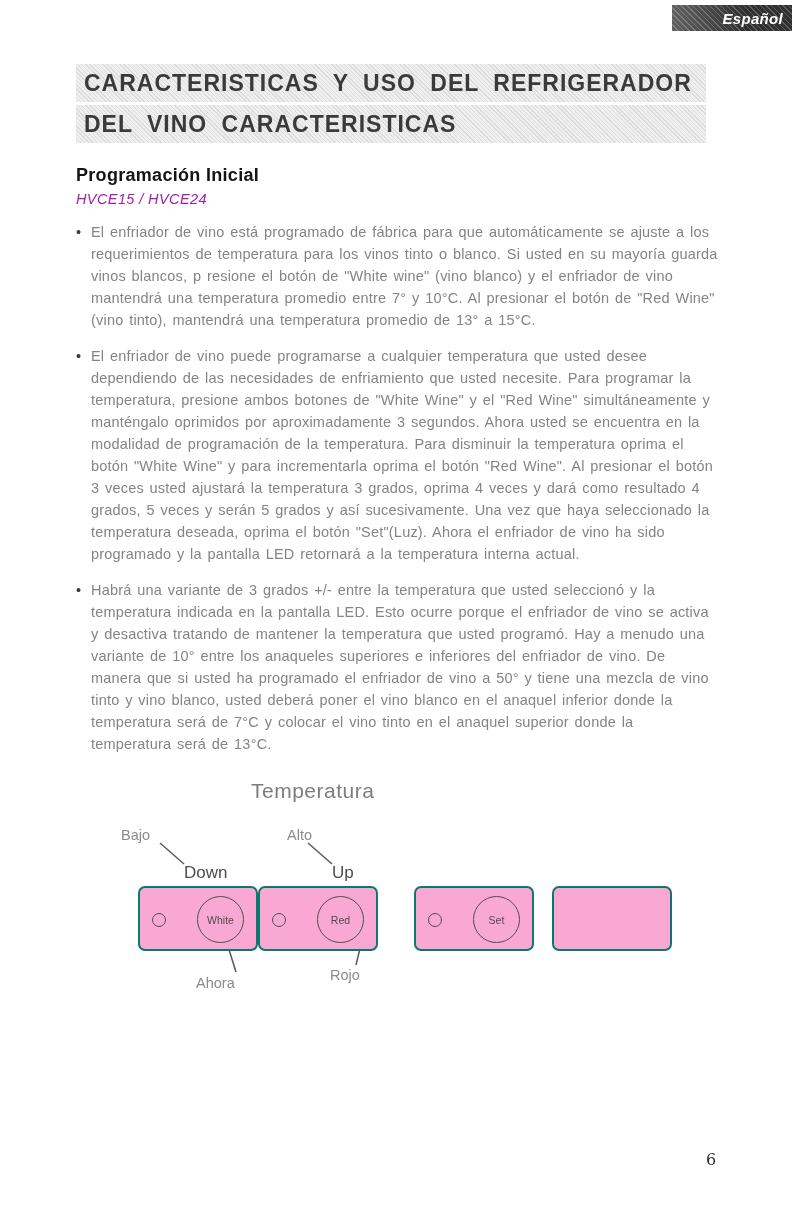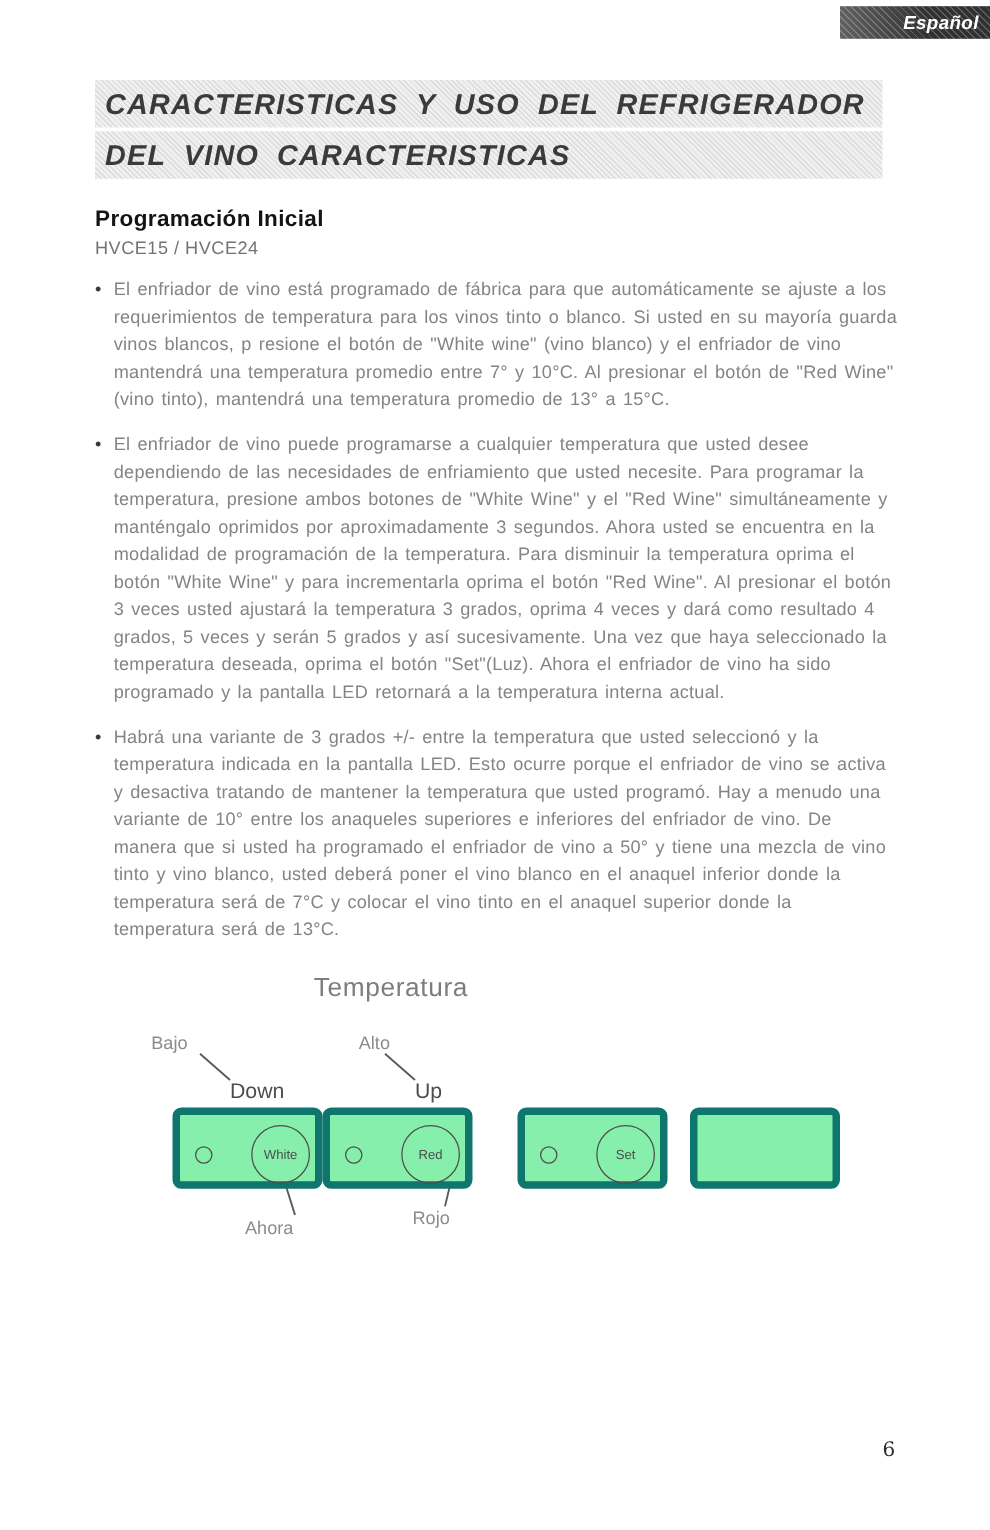--- a/index.html
+++ b/index.html
@@ -19,42 +19,41 @@
     display:flex; align-items:center; justify-content:flex-end;
     padding-right:9px; box-sizing:border-box; letter-spacing:0.3px;padding-left:12px;
   }
 
   
   .title-banner { margin:64px 0 0 76px; width:630px; }
   .title-line {
     display:block; font-size:23px; font-weight:bold; color:#3a3a3a;
     letter-spacing:1px; word-spacing:7px; padding:6px 8px 5px 8px; margin-bottom:3px;
     background:repeating-linear-gradient(45deg, #dcdcdc 0 1px, #efefef 1px 3px);
-    font-style:italic;
   }
 
   .section-heading { margin:22px 15px 0 76px; font-size:18px; font-weight:bold; color:#141414; letter-spacing:0.3px; }
-  .models { margin:5px 12px 0 76px; font-size:14.5px; color:#737373; letter-spacing:0.4px; }
+  .models { margin:5px 12px 0 76px; font-size:14.5px; color:#a21caf; letter-spacing:0.4px;font-style:italic; }
 
   ul.bullets { list-style:none; margin:12px 0 0 76px; padding:0; width:642px; }
   li.bullet {
     position:relative; padding-left:15px; margin-top:14px;
     font-size:14.5px; line-height:22px; color:#848484;
     letter-spacing:0.2px; word-spacing:1.5px;
   }
   li.bullet .marker { position:absolute; left:0; top:0; color:#3a3a3a; }
 
   
   .diagram { position:relative; margin:24px 0 0 110px; width:620px; height:235px; }
   .diagram-title { position:absolute; left:95px; top:0; font-size:21px; color:#7d7d7d; letter-spacing:0.5px;margin-left:46px; }
   .lbl { position:absolute; color:#8b8b8b; font-size:14.5px; }
   .lbl-small { position:absolute; color:#4d4d4d; font-size:17px; }
   .panel-box {
     position:absolute; top:107px; width:120px; height:65px;
-    border:6px solid #0f766e; border-radius:7px; background:#86efac; box-sizing:border-box;
+    border:2px solid #0f766e; border-radius:7px; background:#f9a8d4; box-sizing:border-box;
   }
   .led {
     position:absolute; left:12px; top:25px; width:12px; height:12px;
     border:1.5px solid #4e4e4e; border-radius:50%;
   }
   .btn-circle {
     position:absolute; left:57px; top:8px; width:45px; height:45px;
     border:1.5px solid #4e4e4e; border-radius:50%;
     display:flex; align-items:center; justify-content:center;
     font-size:10.5px; color:#4d4d4d;

